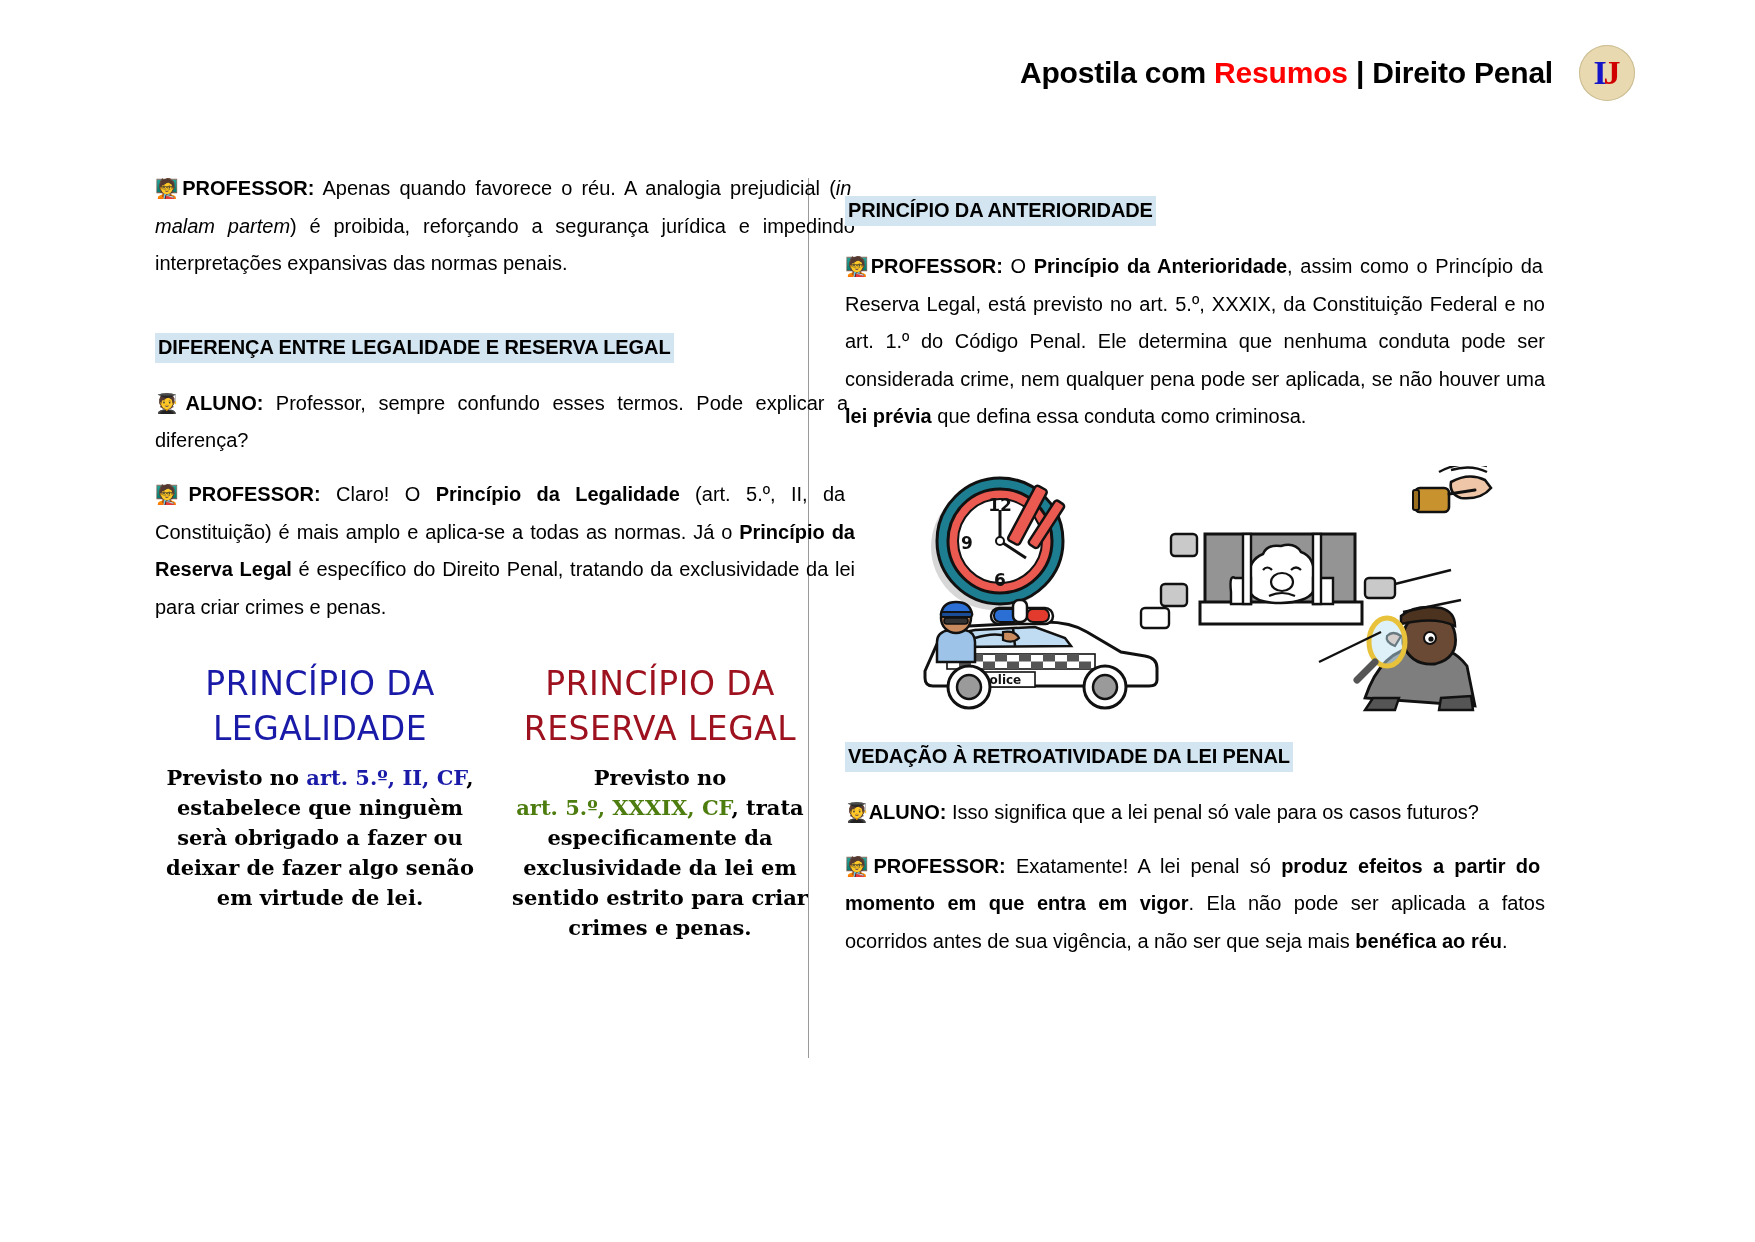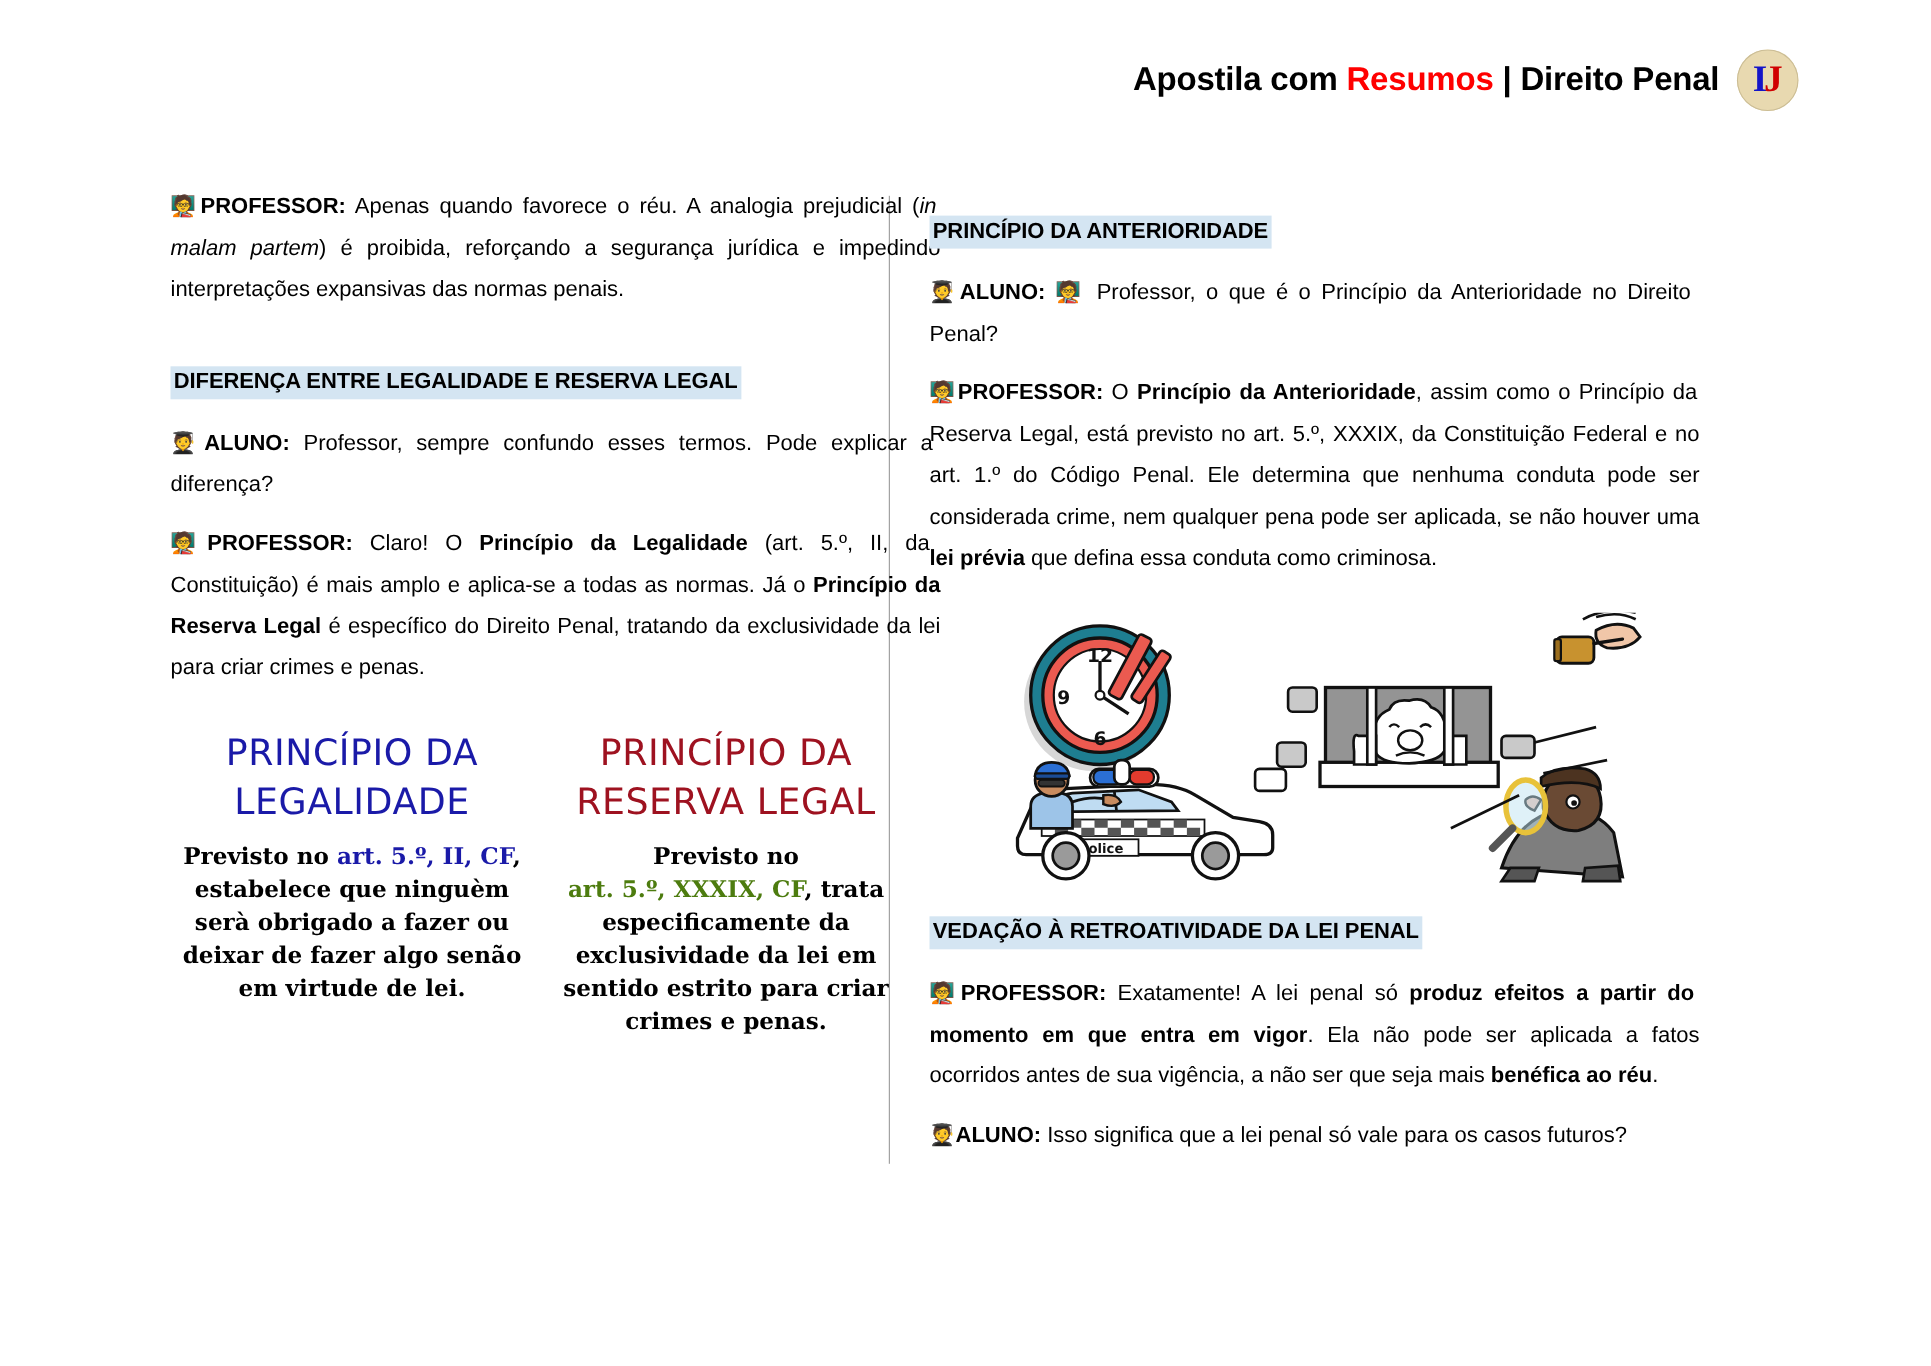--- a/index.html
+++ b/index.html
@@ -14,21 +14,21 @@
     overflow: hidden;
   }
 
   
   .page-header {
     position: absolute;
     top: 45px;
     right: 120px;
     display: flex;
     align-items: center;
-    gap: 16px;
+    gap: 26px;
   }
   .header-title {
     font-size: 30px;
     font-weight: bold;
     letter-spacing: -0.2px;
     white-space: nowrap;
   }
   .header-title .accent { color: #FF0000; }
   .header-logo {
     width: 56px;
@@ -189,21 +189,20 @@
         <div class="card-body"><span>Previsto no</span><br><span class="hl">art. 5.º, XXXIX, CF</span><span>, trata especificamente da exclusividade da lei em sentido estrito para criar crimes e penas.</span></div>
       </div>
 
     </div>
   </div>
 
   <div class="col col-right">
 
     <h2 class="section-head">PRINCÍPIO DA ANTERIORIDADE</h2>
 
-    <p class="para"><span class="emoji">🧑‍🎓</span><span class="role">ALUNO:</span>&nbsp;<span class="emoji">🧑‍🏫</span><span> Professor, o que é o Princípio da Anterioridade no Direito Penal?</span></p>
 
     <p class="para"><span class="emoji">🧑‍🏫</span><span class="role">PROFESSOR:</span><span> O </span><span class="b">Princípio da Anterioridade</span><span>, assim como o Princípio da Reserva Legal, está previsto no art. 5.º, XXXIX, da Constituição Federal e no art. 1.º do Código Penal. Ele determina que nenhuma conduta pode ser considerada crime, nem qualquer pena pode ser aplicada, se não houver uma </span><span class="b">lei prévia</span><span> que defina essa conduta como criminosa.</span></p>
 
     
     <div class="illustration">
       <svg width="600" height="250" viewBox="0 0 600 250" xmlns="http://www.w3.org/2000/svg">
 
         <g>
           <circle cx="105" cy="75" r="63" fill="#8c8c8c" opacity="0.35" transform="translate(-6,6)"></circle>
           <circle cx="105" cy="75" r="63" fill="#1E7E91" stroke="#111" stroke-width="3"></circle>
@@ -330,19 +329,19 @@
             <path d="M544 6 Q566 -6 592 0"></path>
           </g>
         </g>
 
       </svg>
     </div>
 
     <div class="bottom-block">
       <h2 class="section-head">VEDAÇÃO À RETROATIVIDADE DA LEI PENAL</h2>
 
+      <p class="para"><span class="emoji">🧑‍🎓</span><span class="role">ALUNO:</span><span> Isso significa que a lei penal só vale para os casos futuros?</span></p>
+
       <p class="para"><span class="emoji">🧑‍🏫</span><span class="role">PROFESSOR:</span><span> Exatamente! A lei penal só </span><span class="b">produz efeitos a partir do momento em que entra em vigor</span><span>. Ela não pode ser aplicada a fatos ocorridos antes de sua vigência, a não ser que seja mais </span><span class="b">benéfica ao réu</span><span>.</span></p>
-
-      <p class="para"><span class="emoji">🧑‍🎓</span><span class="role">ALUNO:</span><span> Isso significa que a lei penal só vale para os casos futuros?</span></p>
     </div>
 
   </div>
 </div>
 
 </body></html>

